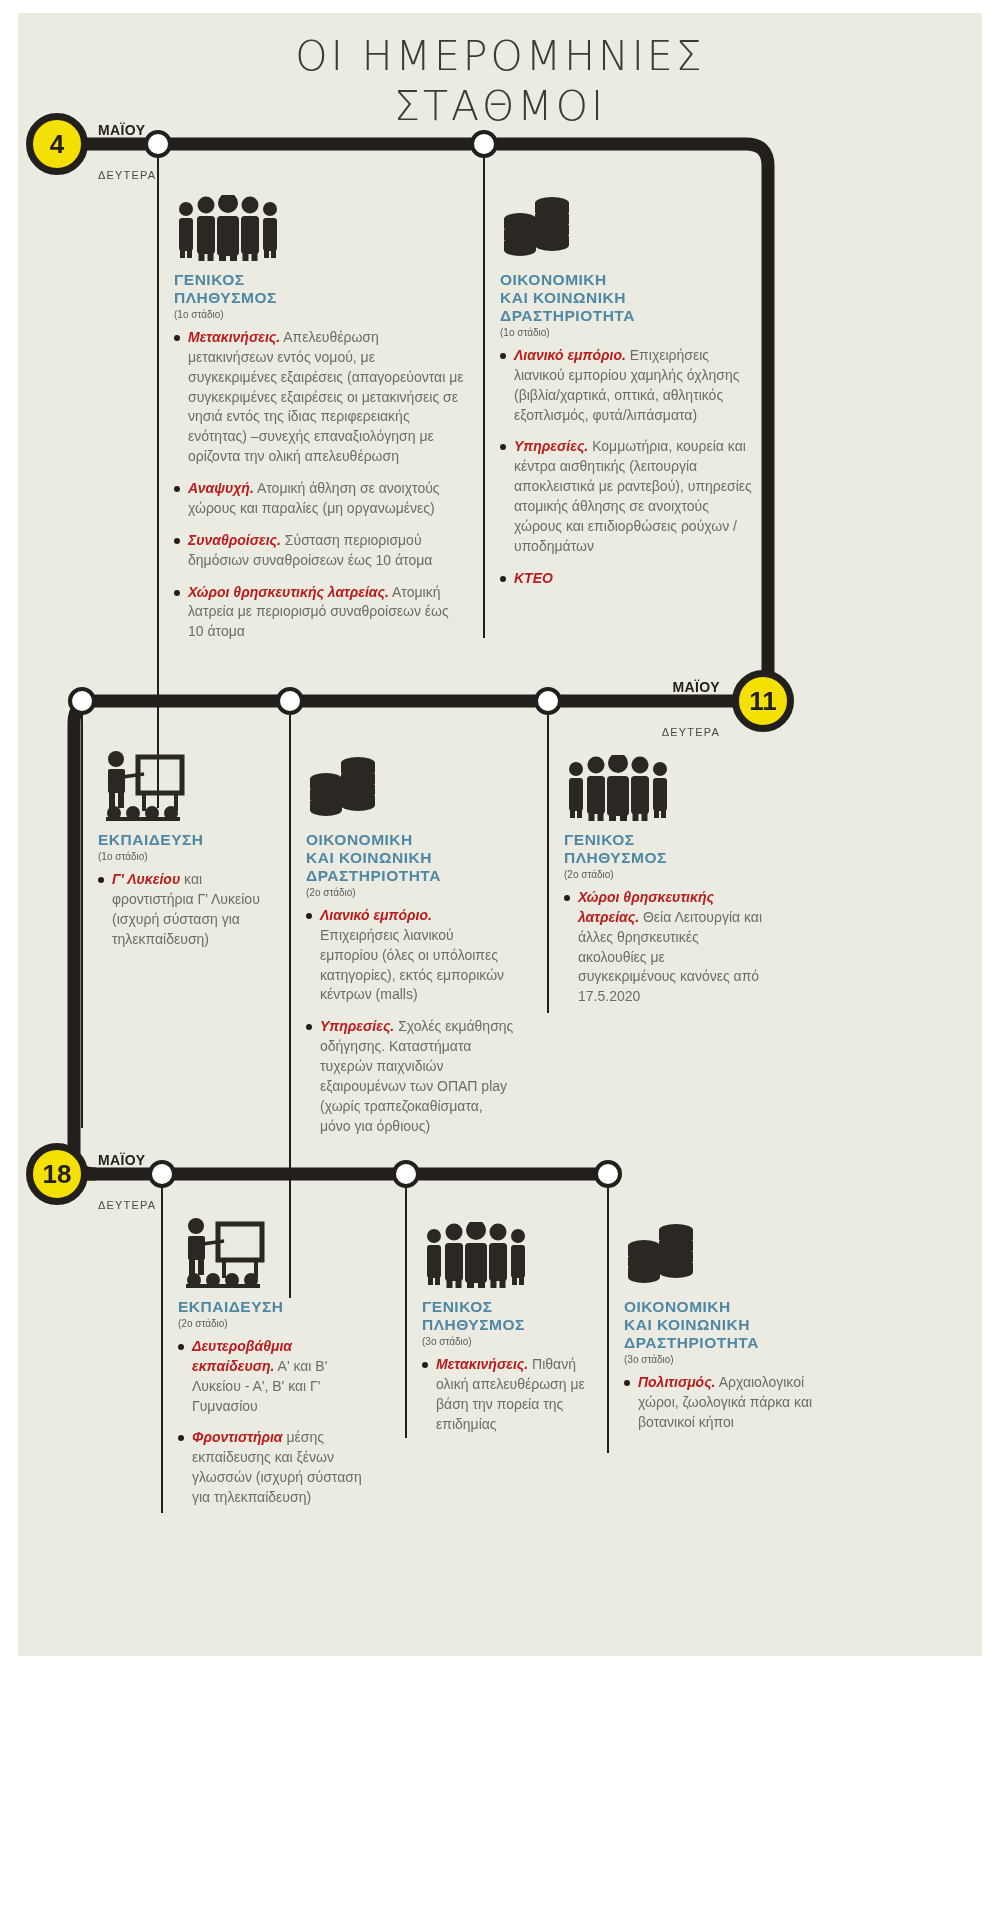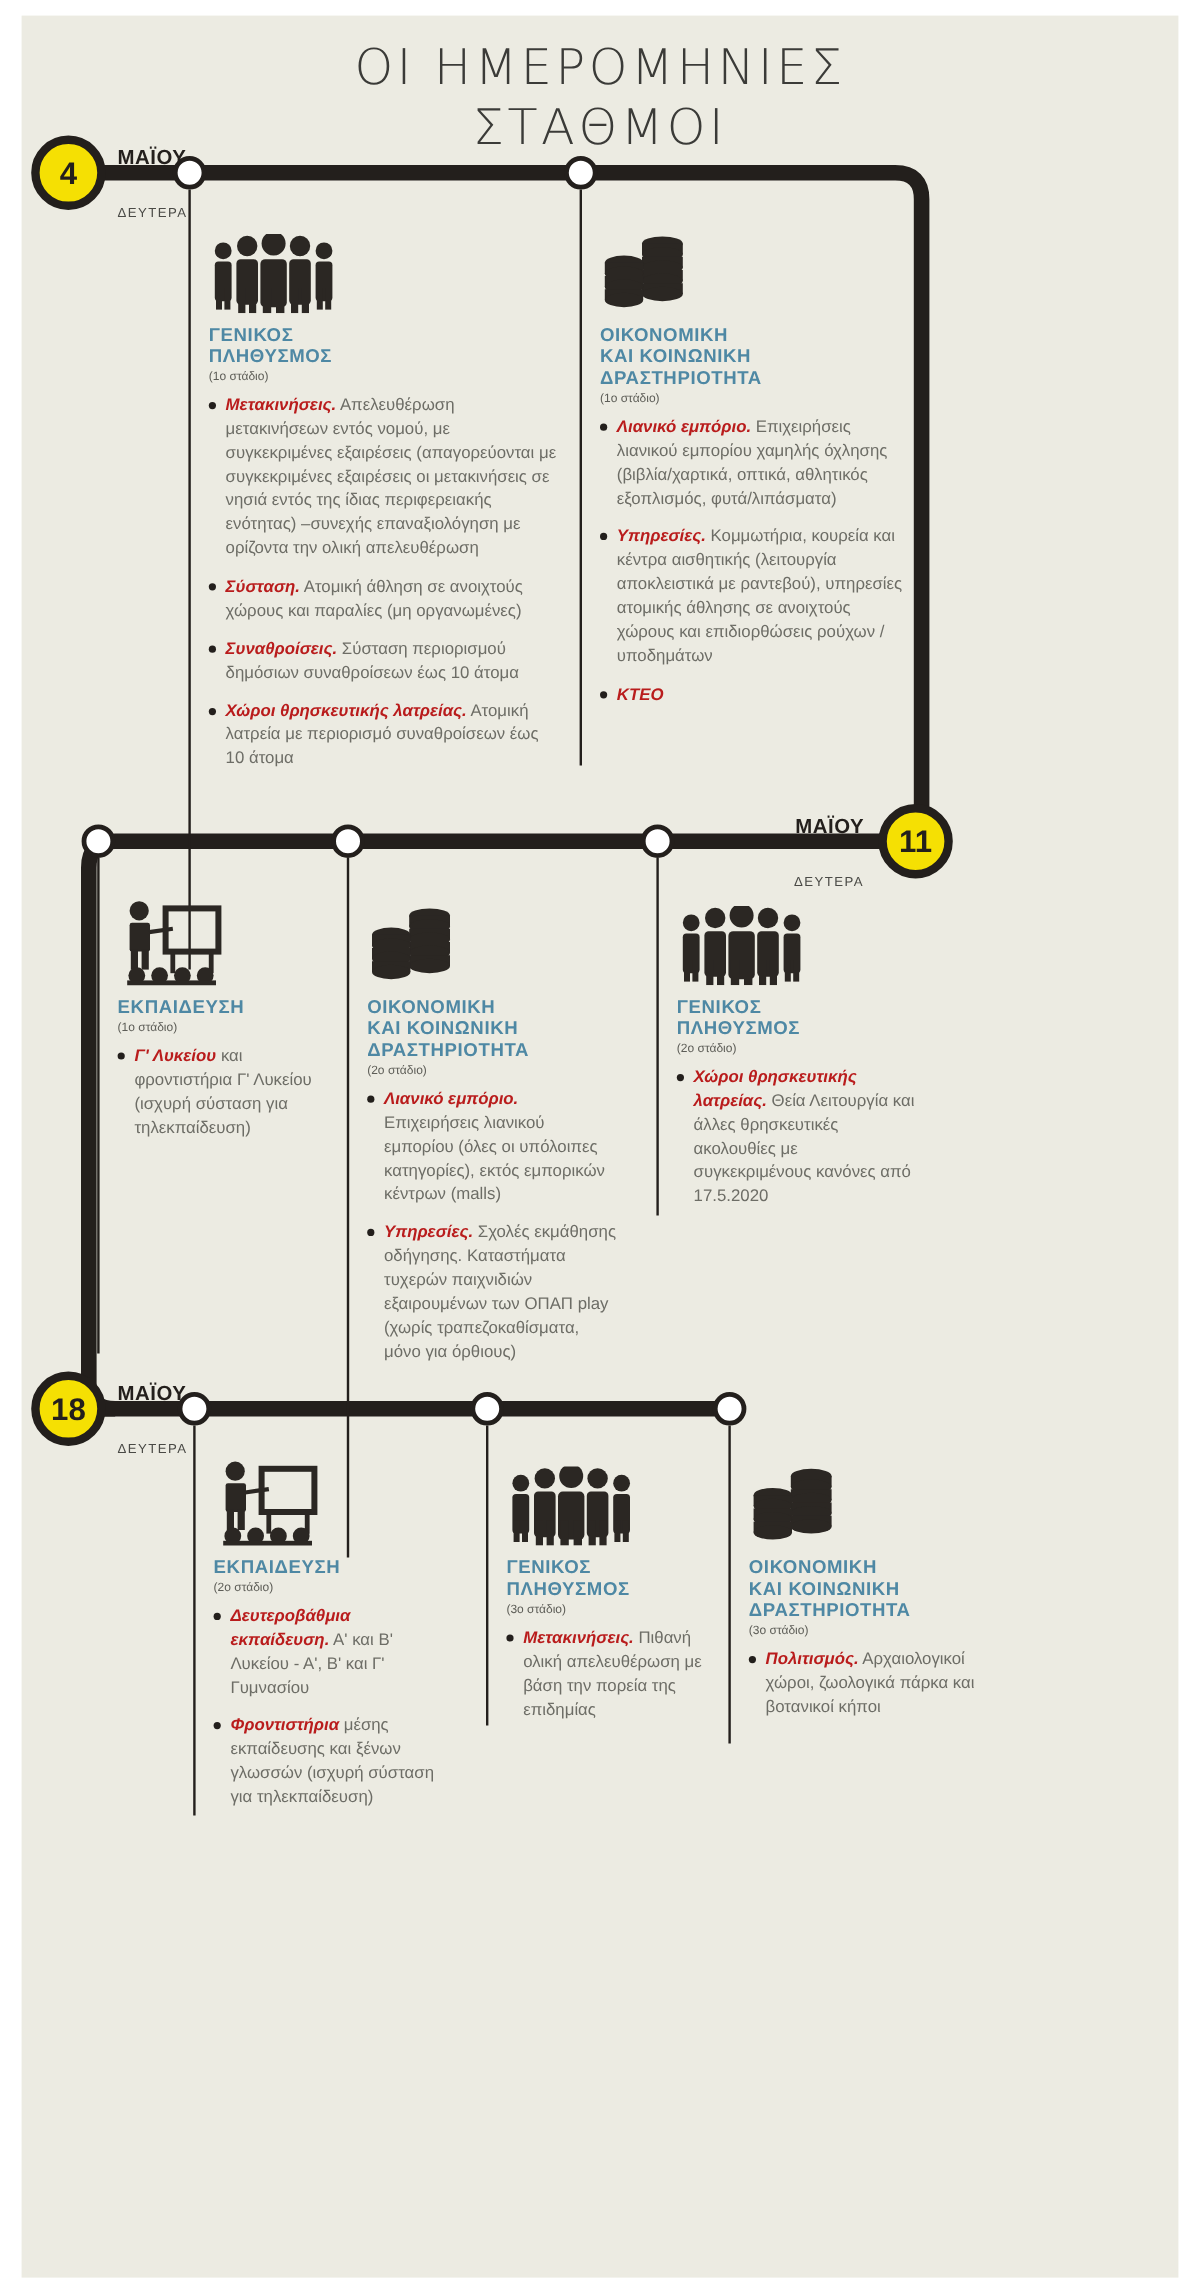--- a/index.html
+++ b/index.html
@@ -4,21 +4,21 @@
 <title>ΟΙ ΗΜΕΡΟΜΗΝΙΕΣ ΣΤΑΘΜΟΙ</title>
 <style>
   * { box-sizing: border-box; margin: 0; padding: 0; }
   html, body {
     background: #ffffff;
     font-family: "Liberation Sans", "DejaVu Sans", sans-serif;
   }
   #page {
     position: relative;
     width: 1000px;
-    height: 1911px;
+    height: 1656px;
     background: #ffffff;
     overflow: hidden;
   }
   .canvas {
     position: absolute;
     left: 18px;
     top: 13px;
     width: 964px;
     height: 1885px;
     background: #ecebe2;
@@ -57,21 +57,21 @@
     justify-content: center;
     z-index: 6;
   }
   .date-label {
     position: absolute;
     z-index: 6;
     color: #231f1c;
   }
   .date-label .month {
     display: block;
-    font-size: 17px;
+    font-size: 14px;
     font-weight: bold;
     letter-spacing: .4px;
     line-height: 1;
   }
   .date-label .dow {
     display: block;
     font-size: 11px;
     letter-spacing: 1.2px;
     margin-top: 32px;
     color: #4a4a46;
@@ -216,21 +216,21 @@
           </g>
         </svg>
       </div>
       <h3>
         <span>ΓΕΝΙΚΟΣ</span><br>
         <span>ΠΛΗΘΥΣΜΟΣ</span>
       </h3>
       <div class="stage">(1ο στάδιο)</div>
       <ul class="bullets">
         <li><span class="lead">Μετακινήσεις.</span><span> Απελευθέρωση μετακινήσεων εντός νομού, με συγκεκριμένες εξαιρέσεις (απαγορεύονται με συγκεκριμένες εξαιρέσεις οι μετακινήσεις σε νησιά εντός της ίδιας περιφερειακής ενότητας) –συνεχής επαναξιολόγηση με ορίζοντα την ολική απελευθέρωση</span></li>
-        <li><span class="lead">Σύσταση.</span><span> Ατομική άθληση σε ανοιχτούς χώρους και παραλίες (μη οργανωμένες)</span></li>
+        <li><span class="lead">Αναψυχή.</span><span> Ατομική άθληση σε ανοιχτούς χώρους και παραλίες (μη οργανωμένες)</span></li>
         <li><span class="lead">Συναθροίσεις.</span><span> Σύσταση περιορισμού δημόσιων συναθροίσεων έως 10 άτομα</span></li>
         <li><span class="lead">Χώροι θρησκευτικής λατρείας.</span><span> Ατομική λατρεία με περιορισμό συναθροίσεων έως 10 άτομα</span></li>
       </ul>
     </div>
 
     <div class="col" style="left:482px; top:178px; width:260px;">
       <div class="icon">
         <svg width="80" height="66" viewBox="0 0 80 66">
           <g fill="#2b2723">
             <ellipse cx="52" cy="8" rx="17" ry="6"></ellipse>

